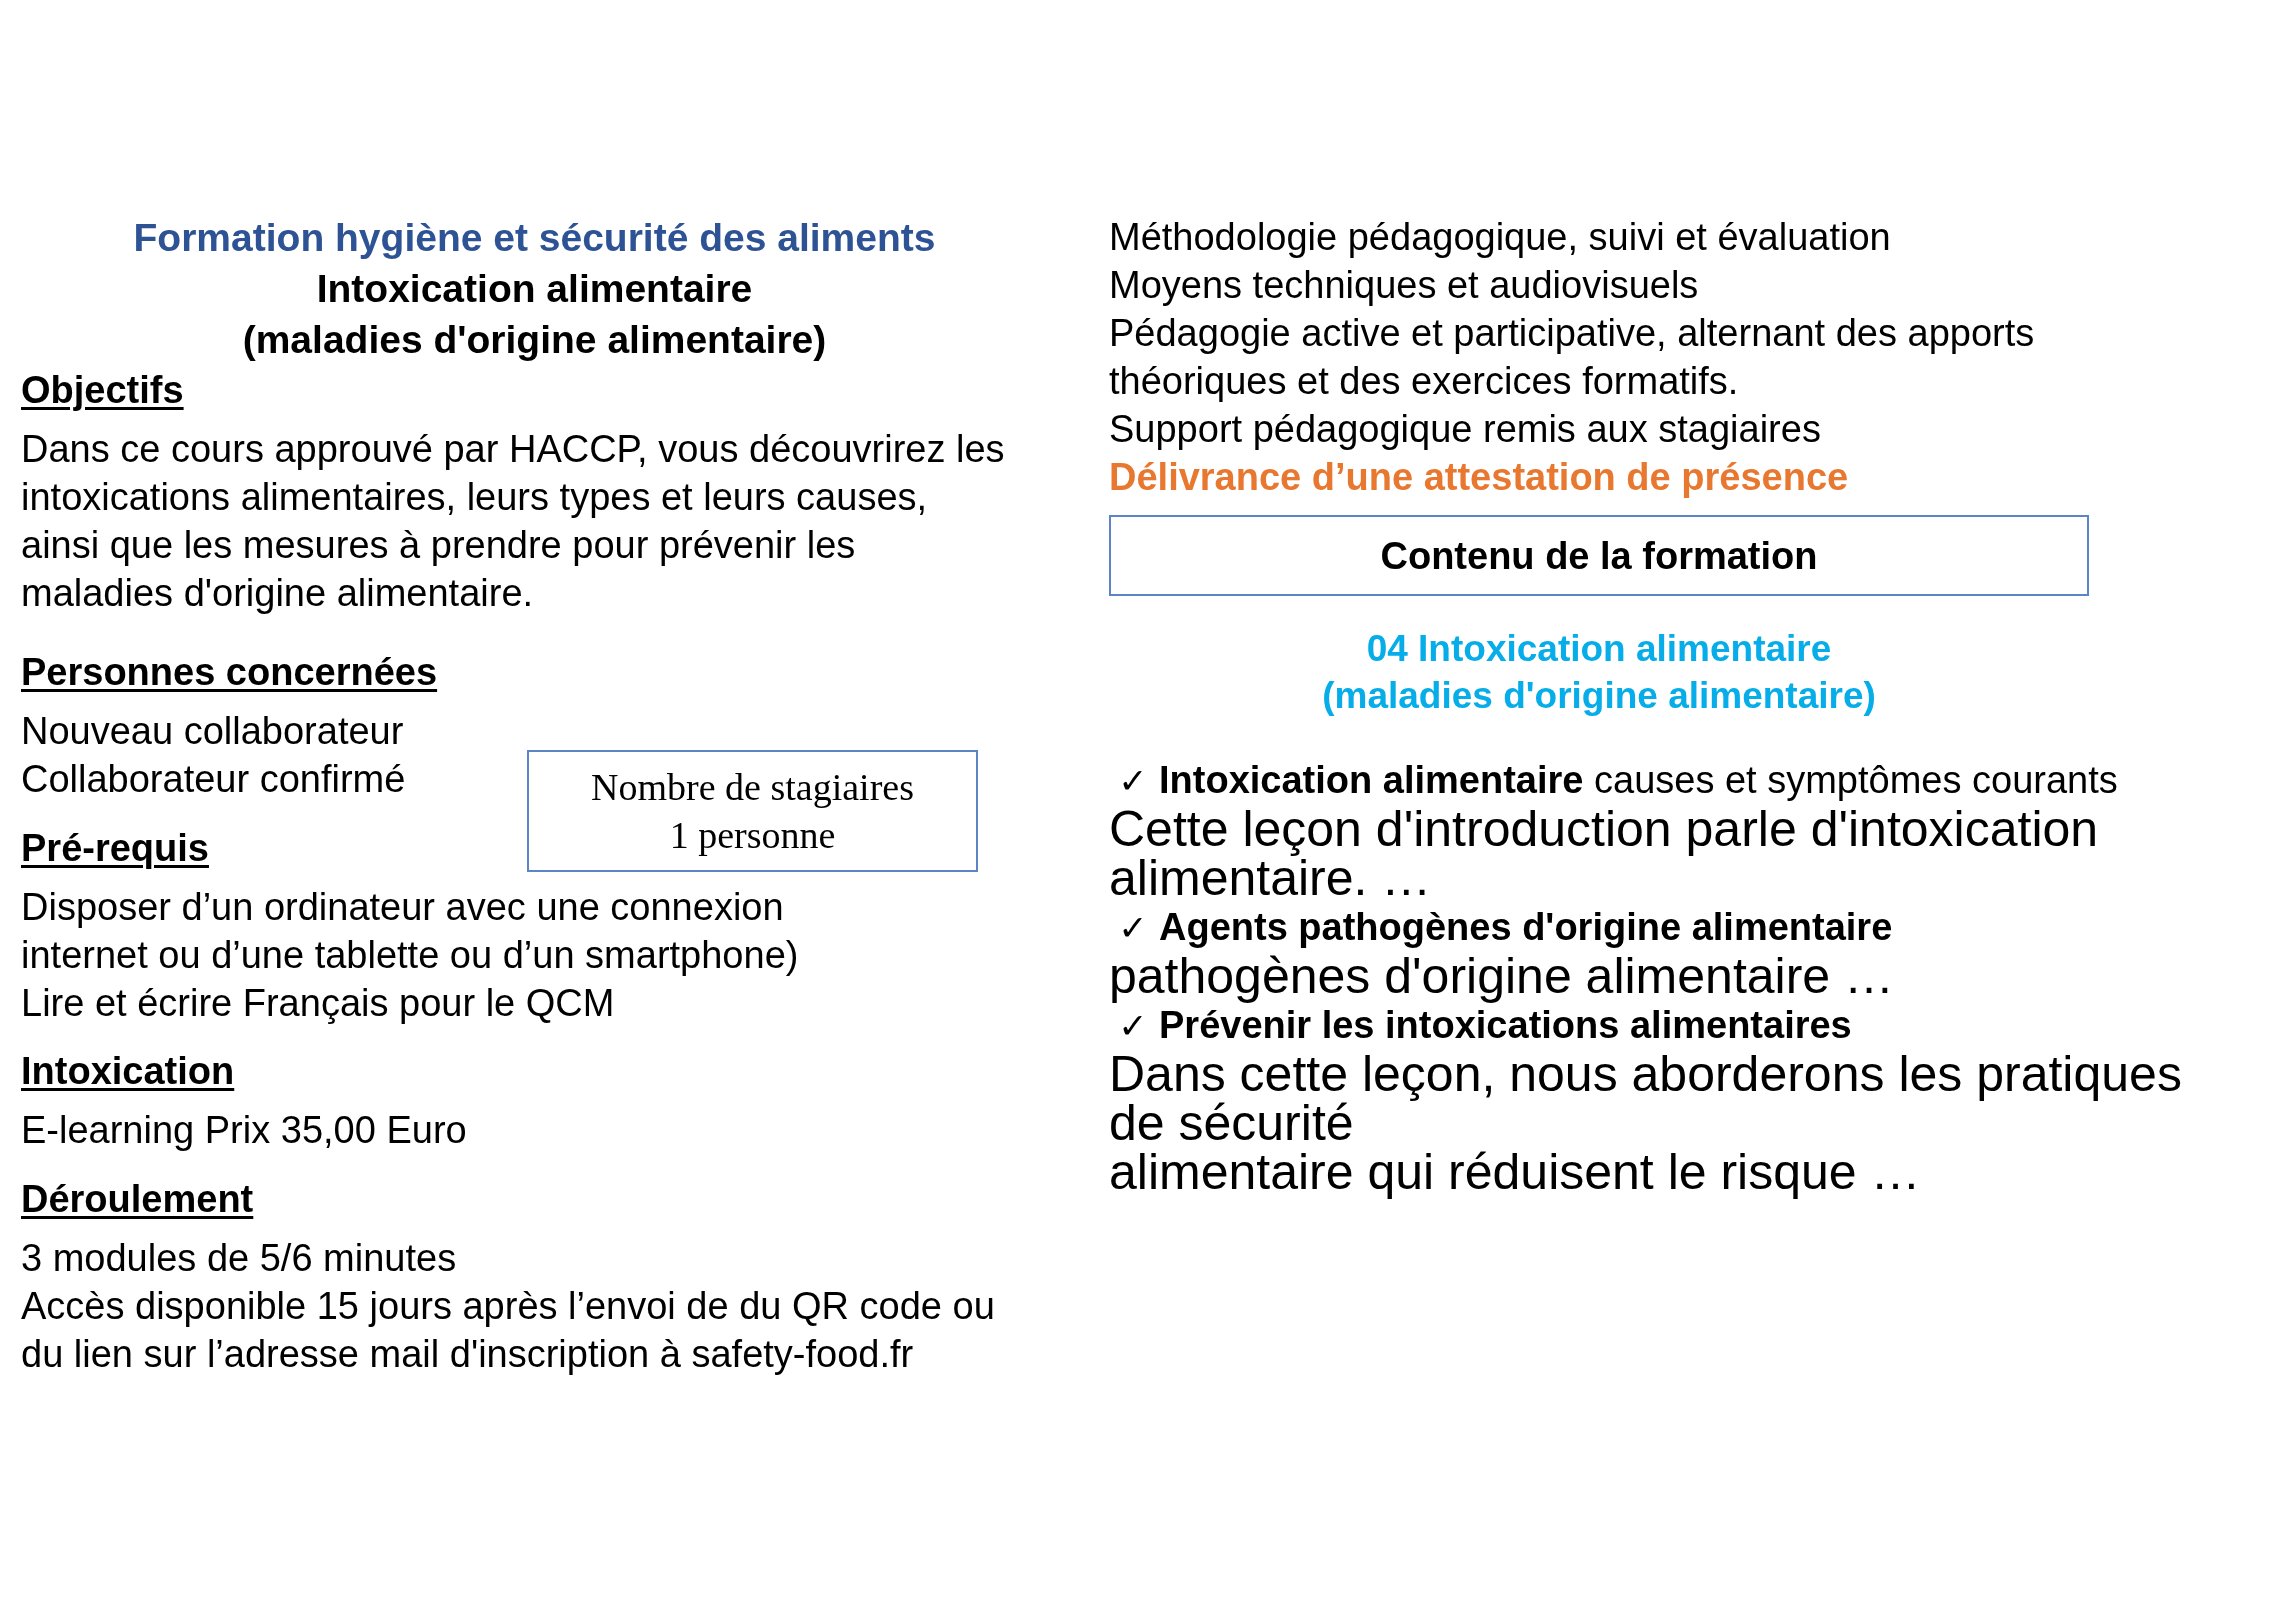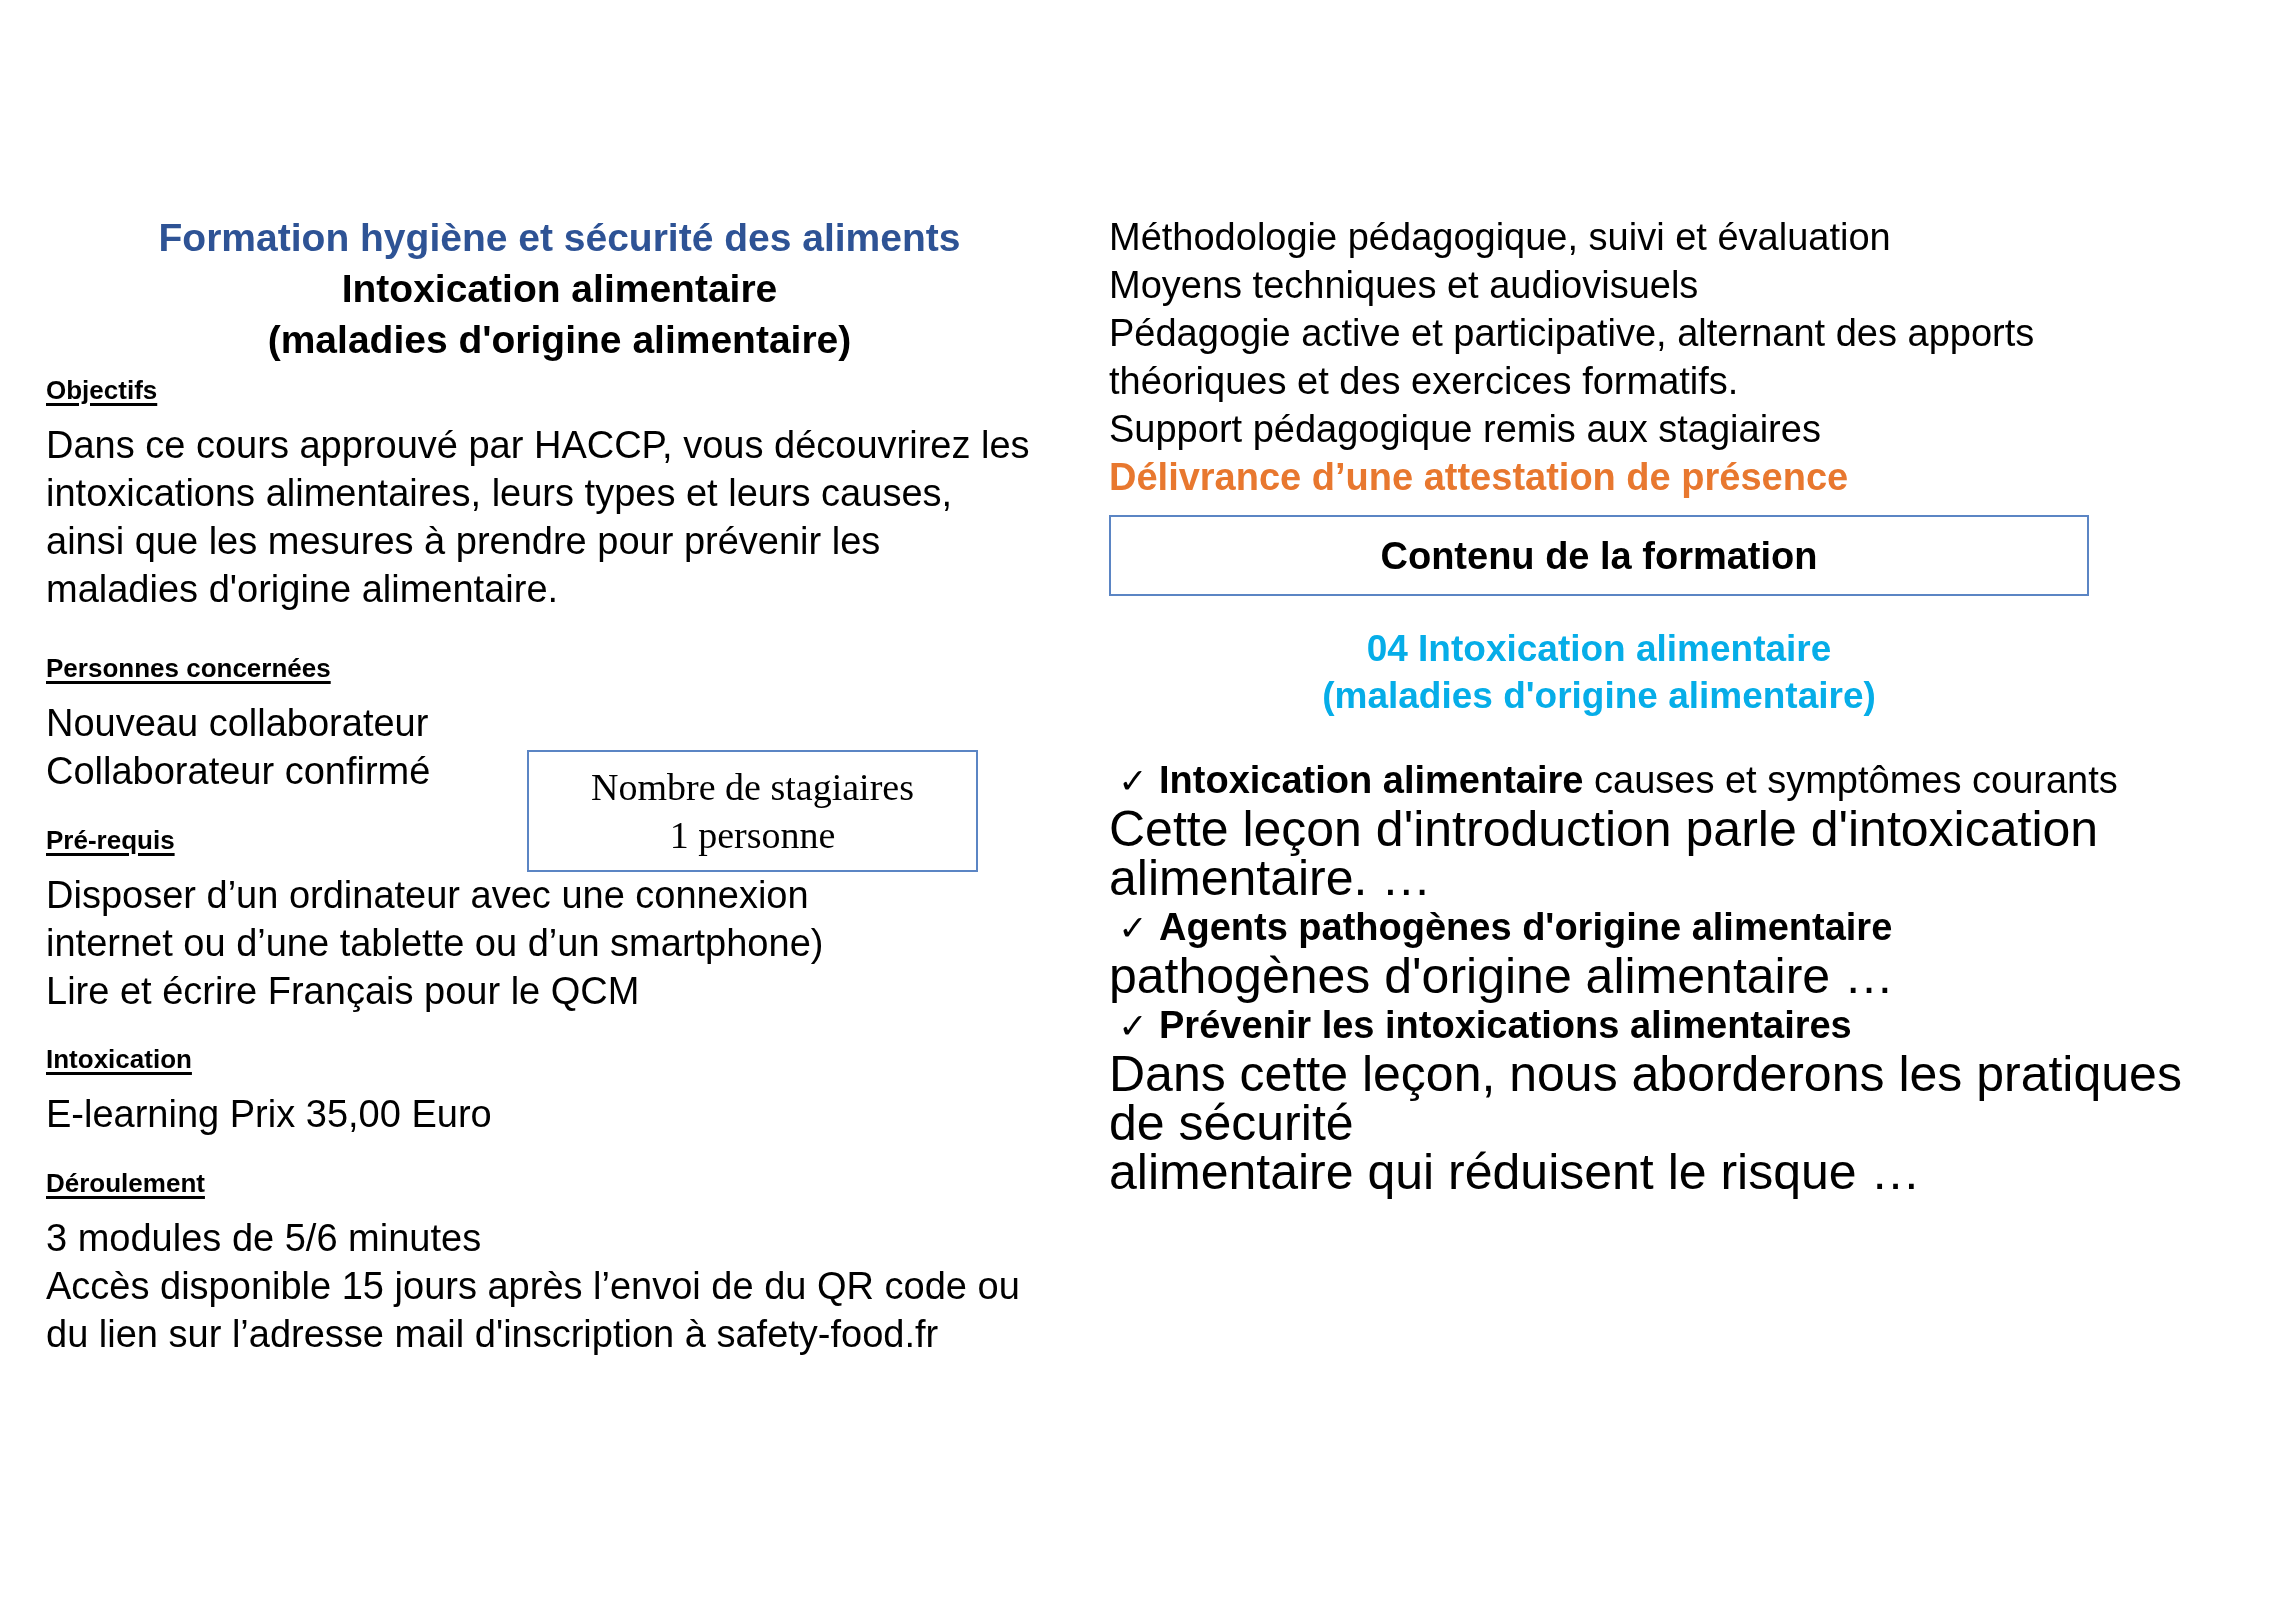--- a/index.html
+++ b/index.html
@@ -19,21 +19,21 @@
     position: relative;
     width: 2295px;
     height: 1623px;
     overflow: hidden;
     background: #ffffff;
   }
 
   
   .col-left {
     position: absolute;
-    left: 46px;
+    left: 21px;
     top: 213px;
     width: 1027px;
   }
   .col-right {
     position: absolute;
     left: 1109px;
     top: 213px;
     width: 1112px;
   }
 
@@ -56,21 +56,21 @@
   .title-black {
     font-size: 39px;
     line-height: 51px;
     font-weight: bold;
     color: #000000;
     text-align: center;
     white-space: nowrap;
   }
 
   .section-head {
-    font-size: 26px;
+    font-size: 38px;
     line-height: 51px;
     font-weight: bold;
     color: #000000;
     text-decoration: underline;
     text-underline-offset: 3.9px;
     text-decoration-thickness: 3.3px;
     display: inline-block;
     white-space: nowrap;
   }
   .head-wrap { line-height: 52px; }

